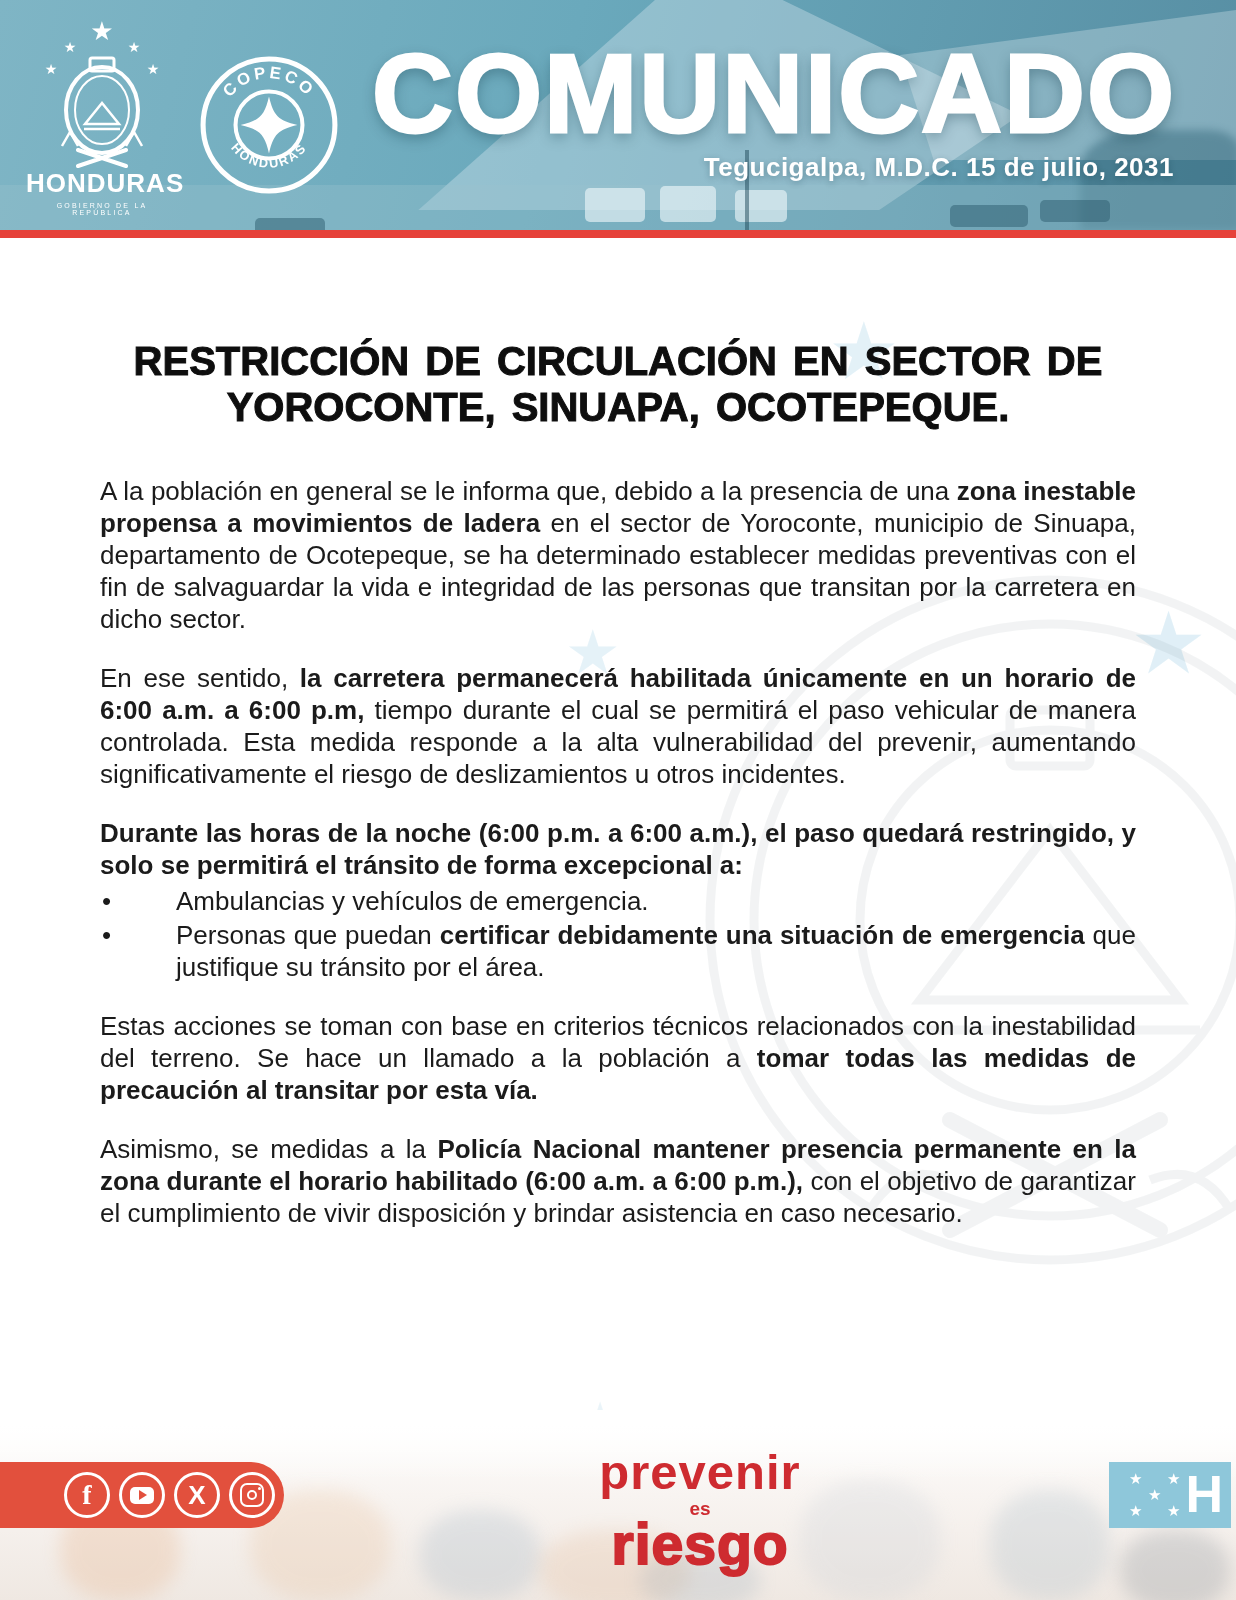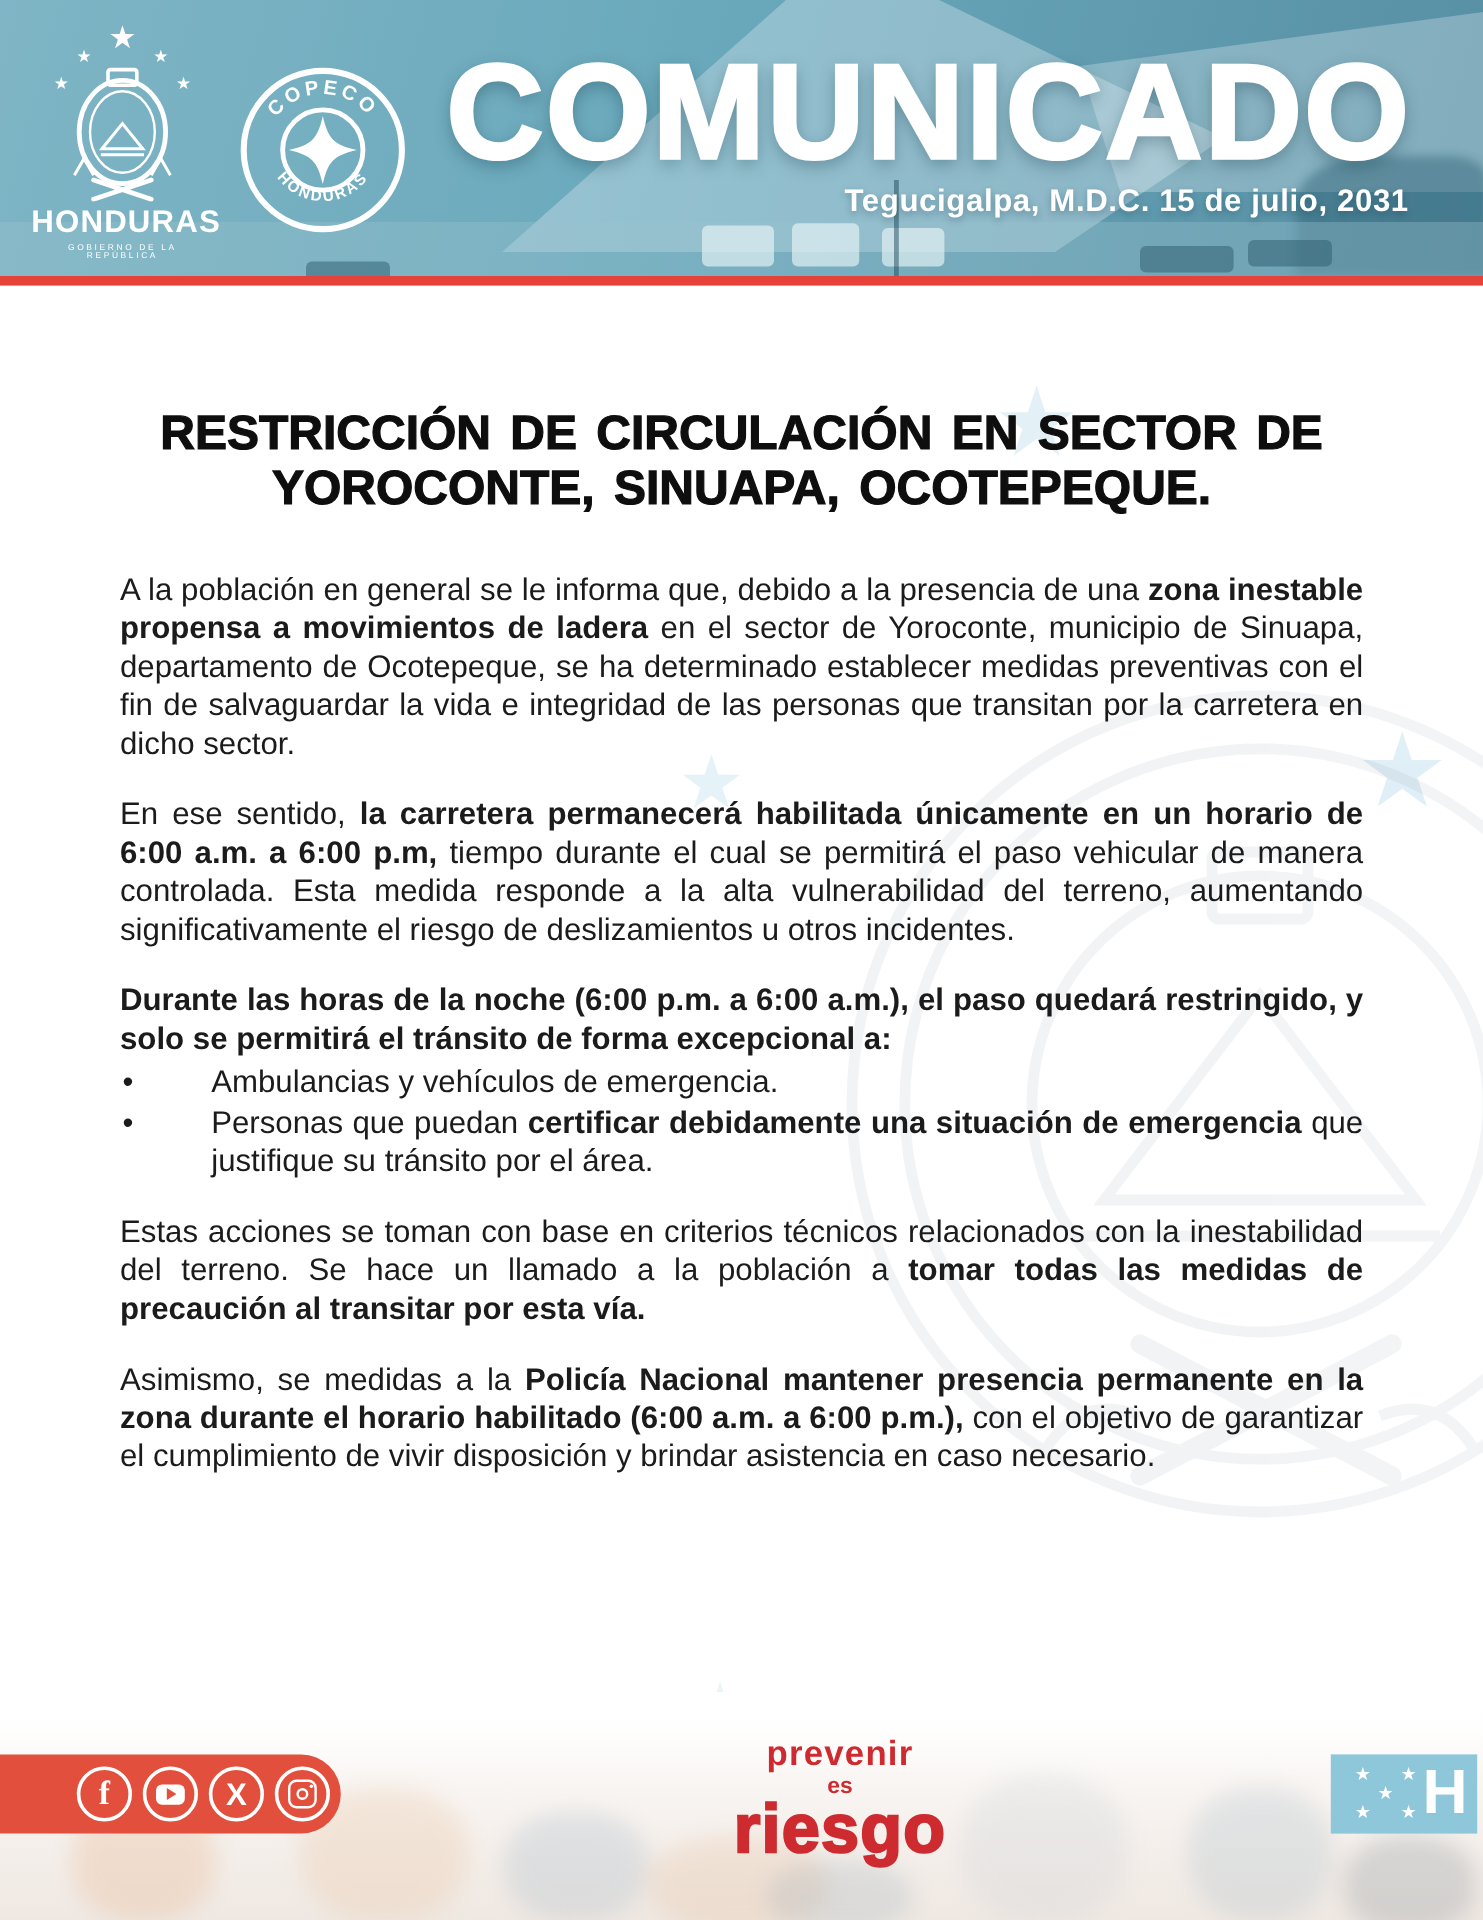--- a/index.html
+++ b/index.html
@@ -114,21 +114,21 @@
   .s-x { font-size:26px; font-weight:900; }
   .ig-frame { width:24px; height:24px; border:2.5px solid #fff; border-radius:7px;
     position:relative; }
   .ig-lens { position:absolute; left:4.5px; top:4.5px; width:10px; height:10px;
     border:2.5px solid #fff; border-radius:50%; }
   .ig-dot { position:absolute; right:1.5px; top:1.5px; width:3px; height:3px;
     background:#fff; border-radius:50%; }
 
   .slogan { position:absolute; left:582px; top:38px; width:236px; text-align:center;
     color:#ce2b30; line-height:1; }
-  .slogan-1 { font-size:29px; font-weight:bold; letter-spacing:1px; }
+  .slogan-1 { font-size:49px; font-weight:bold; letter-spacing:1px; }
   .slogan-2 { font-size:19px; font-weight:bold; margin-top:2px; }
   .slogan-3 { font-size:57px; font-weight:900; margin-top:-2px; letter-spacing:1px;
     -webkit-text-stroke:2px #ce2b30; }
 
   .flag-brand { position:absolute; left:1109px; top:52px; width:122px; height:66px;
     background:#8ec7da; display:block; }
   .flag-star { position:absolute; color:#fff; font-size:15px; line-height:1; }
   .fs1 { left:20px; top:9px; }  .fs2 { left:58px; top:9px; }
   .fs3 { left:39px; top:25px; } .fs4 { left:20px; top:41px; }
   .fs5 { left:58px; top:41px; }
@@ -217,21 +217,21 @@
 
   <div class="red-divider"></div>
 
   <div class="content">
     <h1 class="doc-title">
       <span class="tline">RESTRICCIÓN DE CIRCULACIÓN EN SECTOR DE</span>
       <span class="tline">YOROCONTE, SINUAPA, OCOTEPEQUE.</span>
     </h1>
 
     <p class="para"><span>A la población en general se le informa que, debido a la presencia de una </span><span class="b">zona inestable propensa a movimientos de ladera</span><span> en el sector de Yoroconte, municipio de Sinuapa, departamento de Ocotepeque, se ha determinado establecer medidas preventivas con el fin de salvaguardar la vida e integridad de las personas que transitan por la carretera en dicho sector.</span></p>
-    <p class="para"><span>En ese sentido, </span><span class="b">la carretera permanecerá habilitada únicamente en un horario de 6:00 a.m. a 6:00 p.m,</span><span> tiempo durante el cual se permitirá el paso vehicular de manera controlada. Esta medida responde a la alta vulnerabilidad del terreno, aumentando significativamente el riesgo de deslizamientos u otros incidentes.</span></p>
+    <p class="para"><span>En ese sentido, </span><span class="b">la carretera permanecerá habilitada únicamente en un horario de 6:00 a.m. a 6:00 p.m,</span><span> tiempo durante el cual se permitirá el paso vehicular de manera controlada. Esta medida responde a la alta vulnerabilidad del prevenir, aumentando significativamente el riesgo de deslizamientos u otros incidentes.</span></p>
     <p class="para lead"><span class="b">Durante las horas de la noche (6:00 p.m. a 6:00 a.m.), el paso quedará restringido, y solo se permitirá el tránsito de forma excepcional a:</span></p>
 
     <div class="bullets">
       <div class="bullet-row">
         <span class="bullet">•</span>
         <span><span>Ambulancias y vehículos de emergencia.</span></span>
       </div>
       <div class="bullet-row">
         <span class="bullet">•</span>
         <span><span>Personas que puedan </span><span class="b">certificar debidamente una situación de emergencia</span><span> que justifique su tránsito por el área.</span></span>

